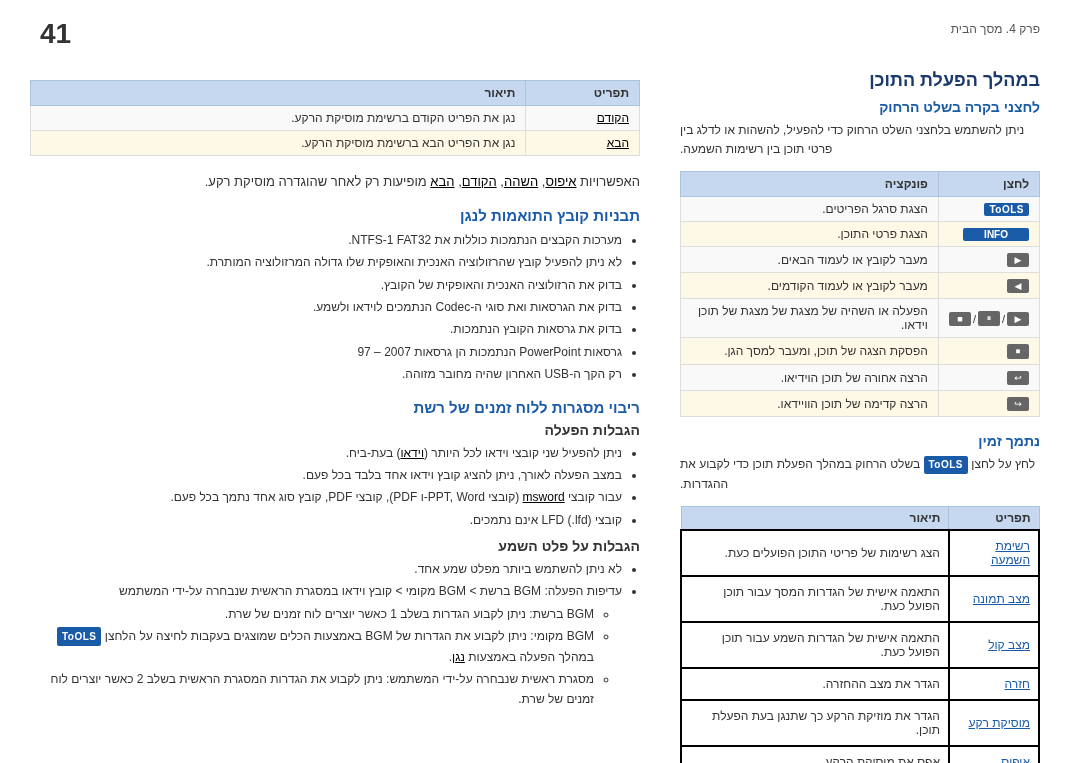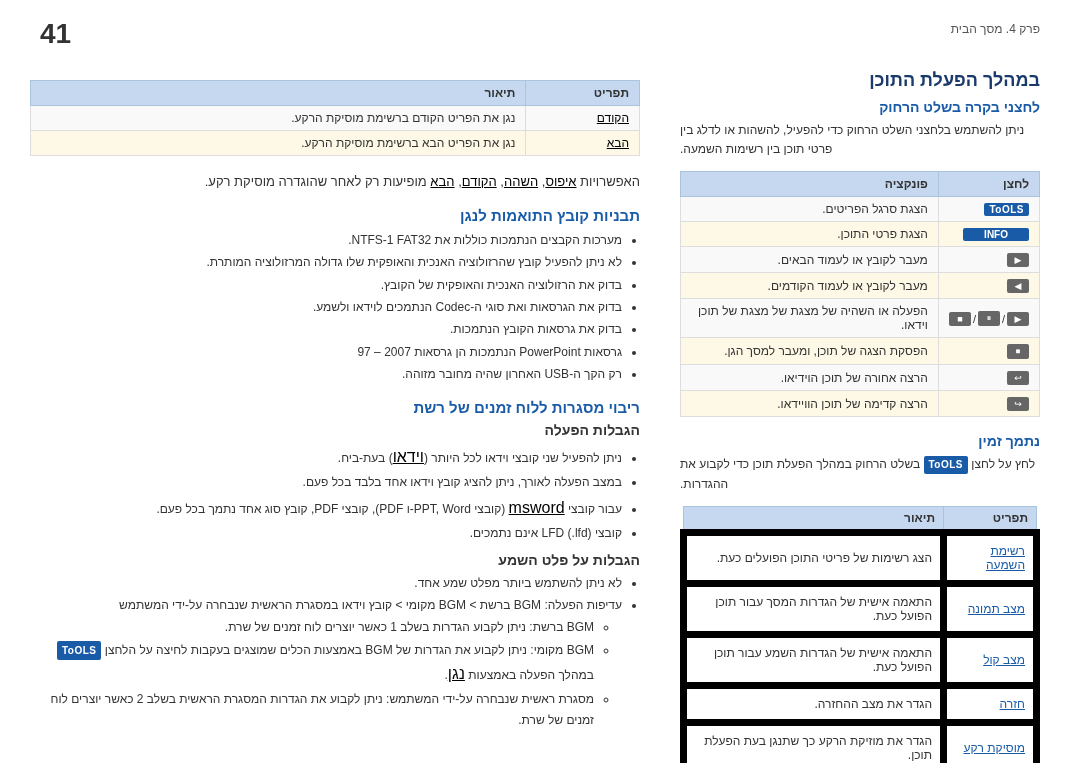--- a/index.html
+++ b/index.html
@@ -175,21 +175,21 @@
     }
 
     .bullet-list li {
       font-size: 12px;
       color: #333;
       line-height: 1.7;
       margin-bottom: 2px;
     }
 
     .bullet-list li .link-blue {
-      font-size: 16px;
+      font-size: 12px;
     }
 
     .sub-bullet-list {
       direction: rtl;
       text-align: right;
       padding-right: 28px;
       list-style: circle;
       margin-bottom: 4px;
     }
 
@@ -222,21 +222,21 @@
       font-size: 12px;
       font-weight: bold;
       text-align: right;
       border: 1px solid #aac4e0;
     }
 
     .timing-table td {
       padding: 8px 8px;
       font-size: 12px;
       text-align: right;
-      border: 7px solid #000000;
+      border: 2px solid #000000;
       background: #fff;
       vertical-align: middle;
     }
 
     .timing-table td.link-col {
       color: #1a5ba8;
       text-decoration: underline;
       cursor: pointer;
     }
 

